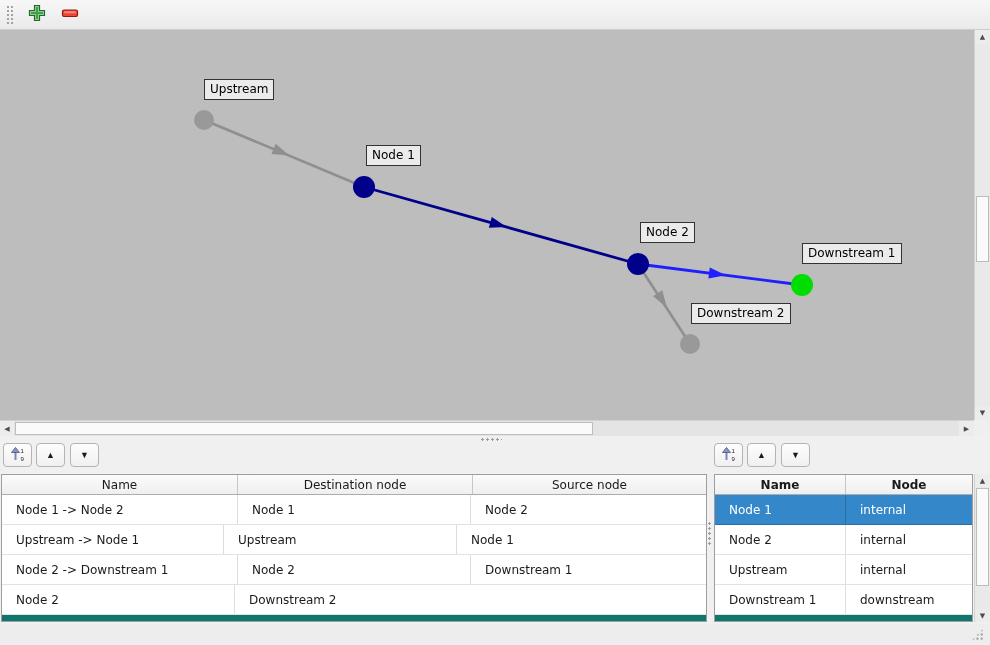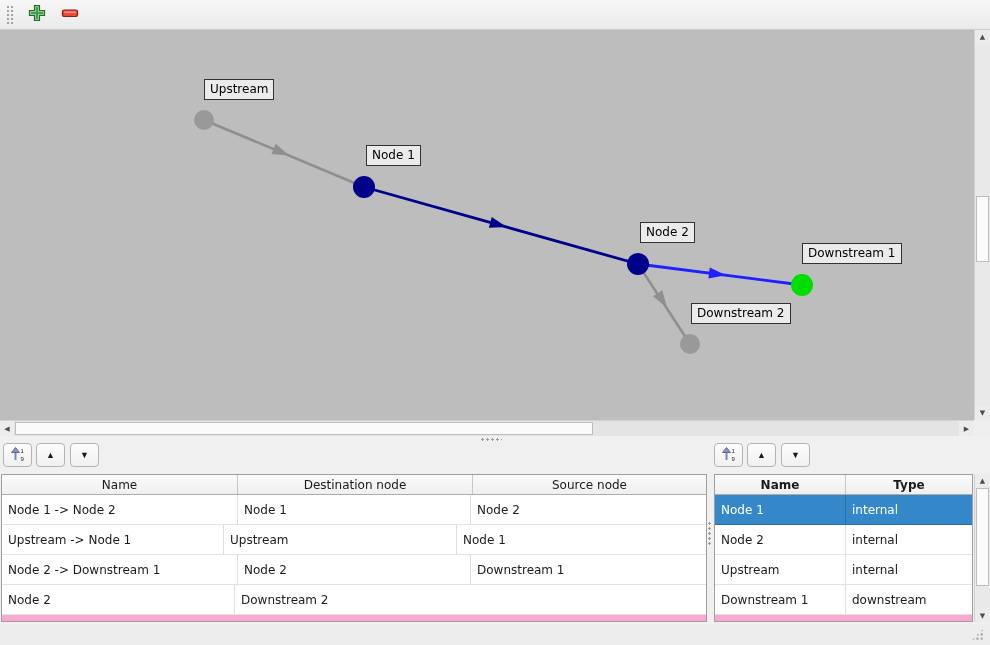--- a/index.html
+++ b/index.html
@@ -65,31 +65,31 @@
   
   .mini-btn {
     position:absolute; top:443px; width:29px; height:24px;
     background:linear-gradient(#fdfdfd,#f0f0f0);
     border:1px solid #b4b4b4; border-radius:4px;
     display:flex; align-items:center; justify-content:center; cursor:pointer;
     font-size:9px; color:#1a1a1a; user-select:none;
   }
   
   .table {
-    position:absolute; top:474px; background:#f9a8d4; border:1px solid #9e9e9e;
+    position:absolute; top:474px; background:#0f766e; border:1px solid #9e9e9e;
   }
   .t-header { display:flex; height:20px; background:linear-gradient(#fbfbfb,#efefef); border-bottom:1px solid #adadad; }
   .t-hcell {
     display:flex; align-items:center; justify-content:center;
     border-right:1px solid #c6c6c6; height:100%; font-size:12px; cursor:pointer;
   }
   .t-hcell:last-child { border-right:none; }
   .t-row { display:flex; height:30px; background:#ffffff; border-bottom:1px solid #e2e2e2; cursor:pointer; }
   .t-cell {
-    display:flex; align-items:center; padding-left:6px;
+    display:flex; align-items:center; padding-left:14px;
     border-right:1px solid #dddddd; height:100%; overflow:hidden; white-space:nowrap;
   }
   .t-cell:last-child { border-right:none; }
   .nodes-table .t-hcell { font-weight:bold; }
   .t-row.selected { background:#3487c9; color:#ffffff; border-bottom:1px solid #2d6da3; }
   .t-row.selected .t-cell { border-right-color:rgba(0,0,0,0.18); }
   
   .bottom-strip { position:absolute; left:0; top:624px; width:990px; height:21px; background:#ededed; }
   .resize-grip {
     position:absolute; right:6px; bottom:4px; width:13px; height:13px;
@@ -221,21 +221,21 @@
     </div>
     <div class="t-row">
       <div class="t-cell" style="width:233px;">Node 2</div>
       <div class="t-cell" style="width:235px;">Downstream 2</div>
     </div>
   </div>
 
   <div class="table nodes-table" style="left:714px; width:259px; height:148px;">
     <div class="t-header">
       <div class="t-hcell" style="width:131px;">Name</div>
-      <div class="t-hcell" style="width:126px;">Type</div>
+      <div class="t-hcell" style="width:126px;">Node</div>
     </div>
     <div class="t-row selected">
       <div class="t-cell" style="width:131px;">Node 1</div>
       <div class="t-cell" style="width:126px;">internal</div>
     </div>
     <div class="t-row">
       <div class="t-cell" style="width:131px;">Node 2</div>
       <div class="t-cell" style="width:126px;">internal</div>
     </div>
     <div class="t-row">

